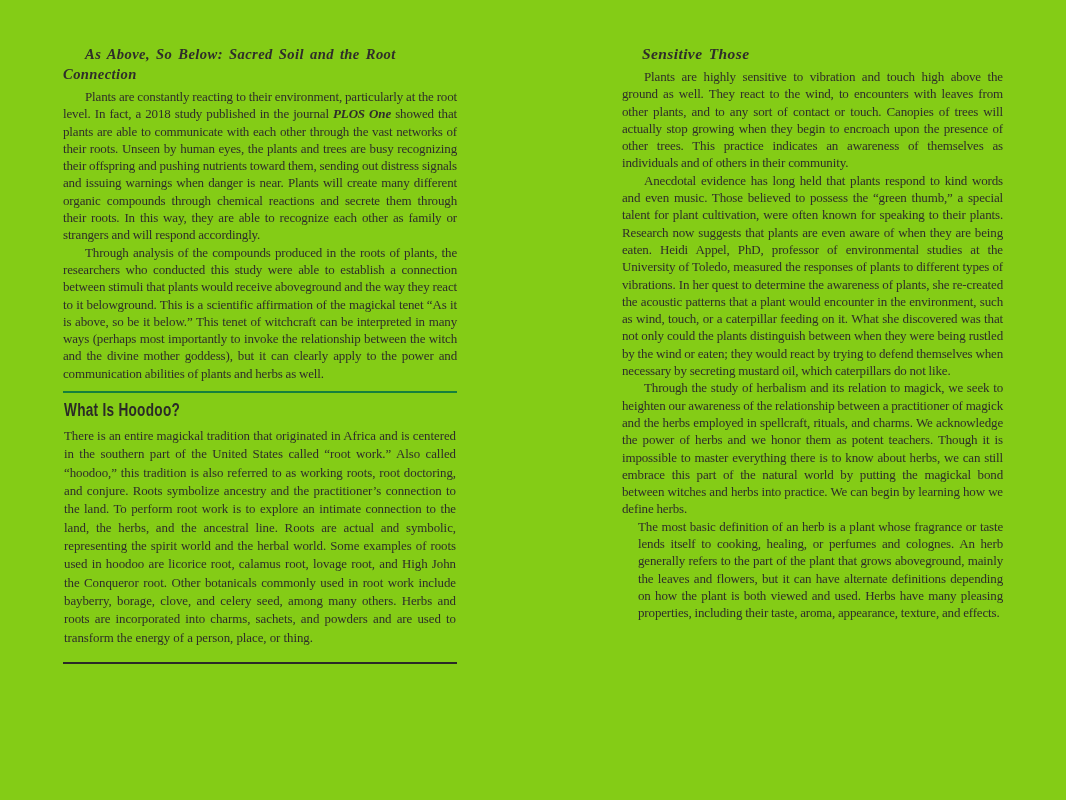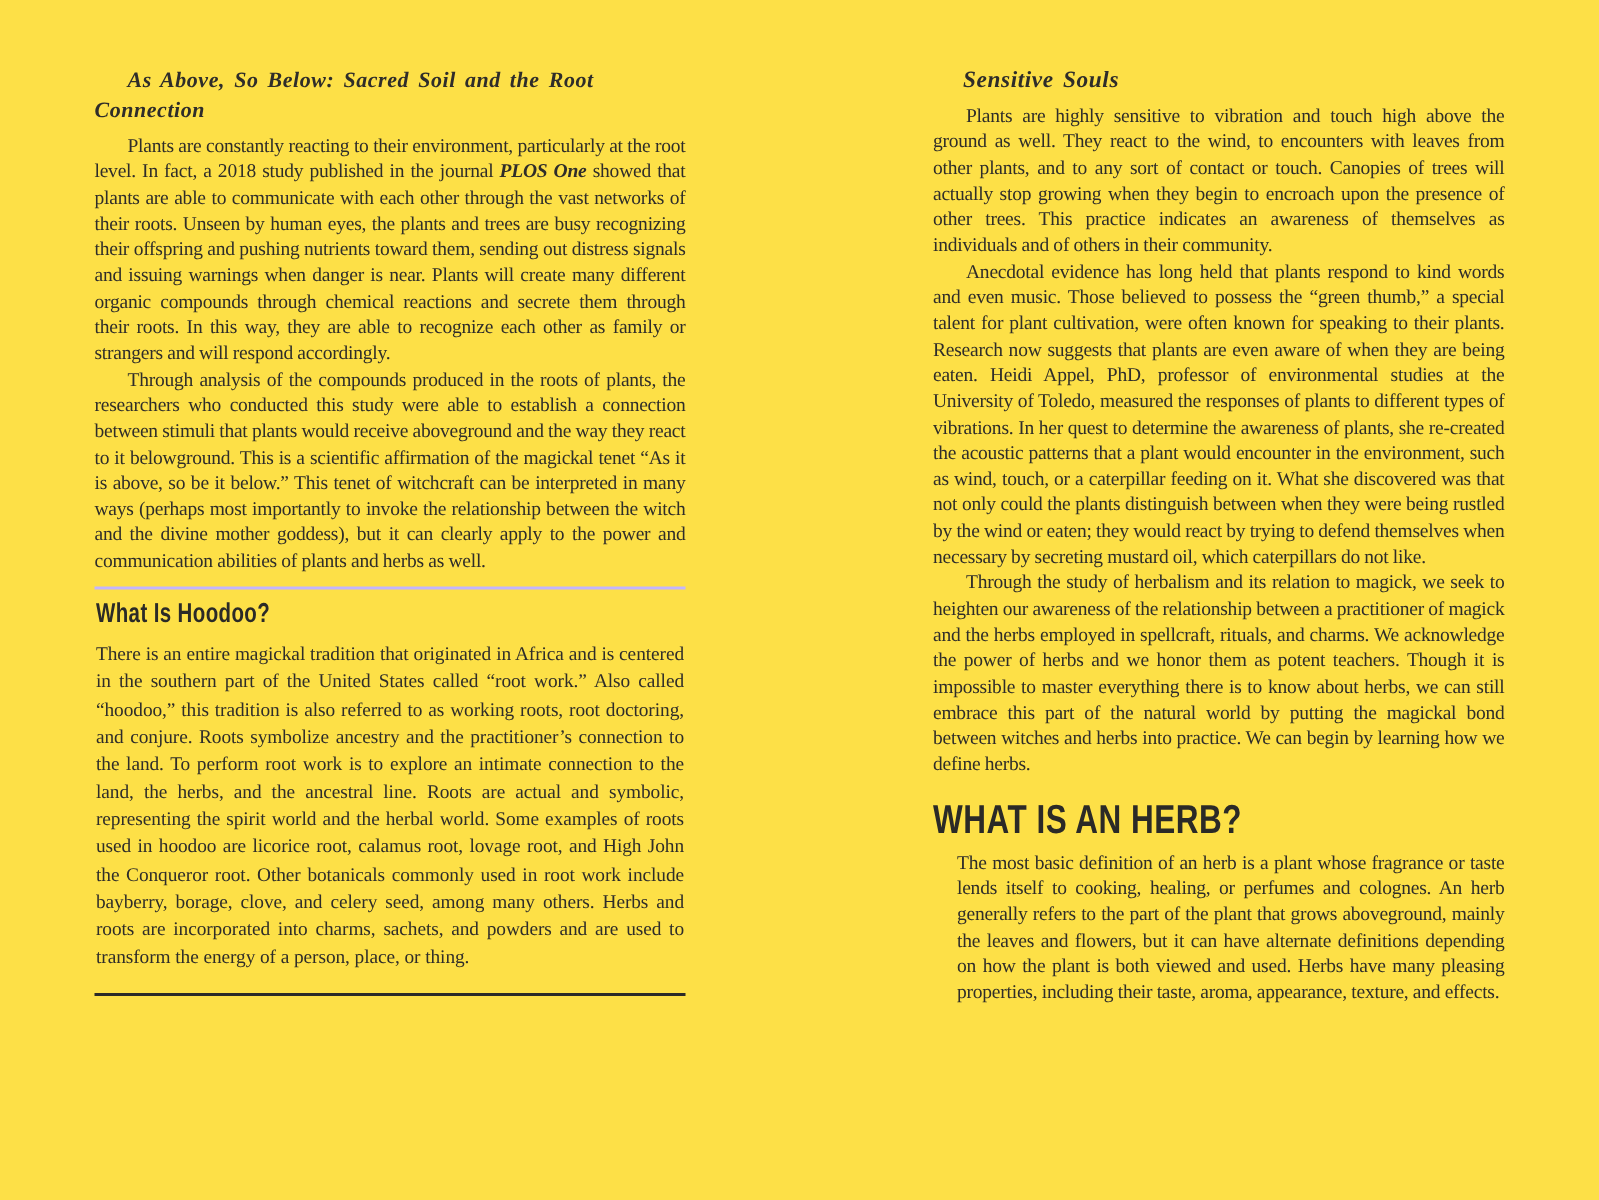--- a/index.html
+++ b/index.html
@@ -2,21 +2,21 @@
 <html><head>
 <meta charset="utf-8">
 <style>
   html, body { margin: 0; padding: 0; }
   body { width: 1066px; height: 800px; background: #ffffff; }
 
   .spread {
     position: relative;
     width: 1066px;
     height: 800px;
-    background: #fde047;
+    background: #84cc16;
     font-family: "Liberation Serif", serif;
     color: #2f2d2a;
     overflow: hidden;
   }
 
   .content-left  { position: absolute; left: 63px;  top: 44px; width: 394px; }
   .content-right { position: absolute; left: 622px; top: 44px; width: 381px; }
 
   h2.section-heading {
     margin: 0 0 4px 0;
@@ -36,21 +36,21 @@
     line-height: 17.3px;
     text-indent: 22px;
     letter-spacing: -0.15px;
     word-spacing: -0.2px;
   }
   .body-text p.noindent { text-indent: 0; margin-left: 16px; }
   .seg-bi { font-style: italic; font-weight: bold; }
 
   .callout-box {
     margin-top: 9px;
-    border-top: 2px solid #c4b5fd;
+    border-top: 2px solid #15803d;
     border-bottom: 2px solid #2b2a27;
     padding: 7px 1px 15px 1px;
   }
   .box-title { margin: 0 0 8px 0; line-height: 18px; }
   .display-font {
     font-family: "Liberation Sans", sans-serif;
     font-weight: bold;
     display: inline-block;
     transform: scale(0.88, 1.18);
     transform-origin: left center;
@@ -119,31 +119,28 @@
       <h3 class="box-title">
         <span class="display-font">What Is Hoodoo?</span>
       </h3>
       <div class="box-body">
           <p class="noindent"><span>There is an entire magickal tradition that originated in Africa and is centered in the southern part of the United States called “root work.” Also called “hoodoo,” this tradition is also referred to as working roots, root doctoring, and conjure. Roots symbolize ancestry and the practitioner’s connection to the land. To perform root work is to explore an intimate connection to the land, the herbs, and the ancestral line. Roots are actual and symbolic, representing the spirit world and the herbal world. Some examples of roots used in hoodoo are licorice root, calamus root, lovage root, and High John the Conqueror root. Other botanicals commonly used in root work include bayberry, borage, clove, and celery seed, among many others. Herbs and roots are incorporated into charms, sachets, and powders and are used to transform the energy of a person, place, or thing.</span></p>
         </div>
     </aside>
   </section>
 
   <section class="content-right">
-    <h2 class="section-heading" style="text-indent:20px; font-size:15.5px;">Sensitive Souls</h2>
+    <h2 class="section-heading" style="text-indent:20px; font-size:15.5px;">Sensitive Those</h2>
 
     <div class="body-text">
         <p><span>Plants are highly sensitive to vibration and touch high above the ground as well. They react to the wind, to encounters with leaves from other plants, and to any sort of contact or touch. Canopies of trees will actually stop growing when they begin to encroach upon the presence of other trees. This practice indicates an awareness of themselves as individuals and of others in their community.</span></p>
         <p><span>Anecdotal evidence has long held that plants respond to kind words and even music. Those believed to possess the “green thumb,” a special talent for plant cultivation, were often known for speaking to their plants. Research now suggests that plants are even aware of when they are being eaten. Heidi Appel, PhD, professor of environmental studies at the University of Toledo, measured the responses of plants to different types of vibrations. In her quest to determine the awareness of plants, she re-created the acoustic patterns that a plant would encounter in the environment, such as wind, touch, or a caterpillar feeding on it. What she discovered was that not only could the plants distinguish between when they were being rustled by the wind or eaten; they would react by trying to defend themselves when necessary by secreting mustard oil, which caterpillars do not like.</span></p>
         <p><span>Through the study of herbalism and its relation to magick, we seek to heighten our awareness of the relationship between a practitioner of magick and the herbs employed in spellcraft, rituals, and charms. We acknowledge the power of herbs and we honor them as potent teachers. Though it is impossible to master everything there is to know about herbs, we can still embrace this part of the natural world by putting the magickal bond between witches and herbs into practice. We can begin by learning how we define herbs.</span></p>
       </div>
 
-    <h2 class="big-heading">
-      <span class="display-font">WHAT IS AN HERB?</span>
-    </h2>
 
     <div class="body-text">
         <p class="noindent"><span>The most basic definition of an herb is a plant whose fragrance or taste lends itself to cooking, healing, or perfumes and colognes. An herb generally refers to the part of the plant that grows aboveground, mainly the leaves and flowers, but it can have alternate definitions depending on how the plant is both viewed and used. Herbs have many pleasing properties, including their taste, aroma, appearance, texture, and effects.</span></p>
       </div>
   </section>
 
 
 
 </div>
 

